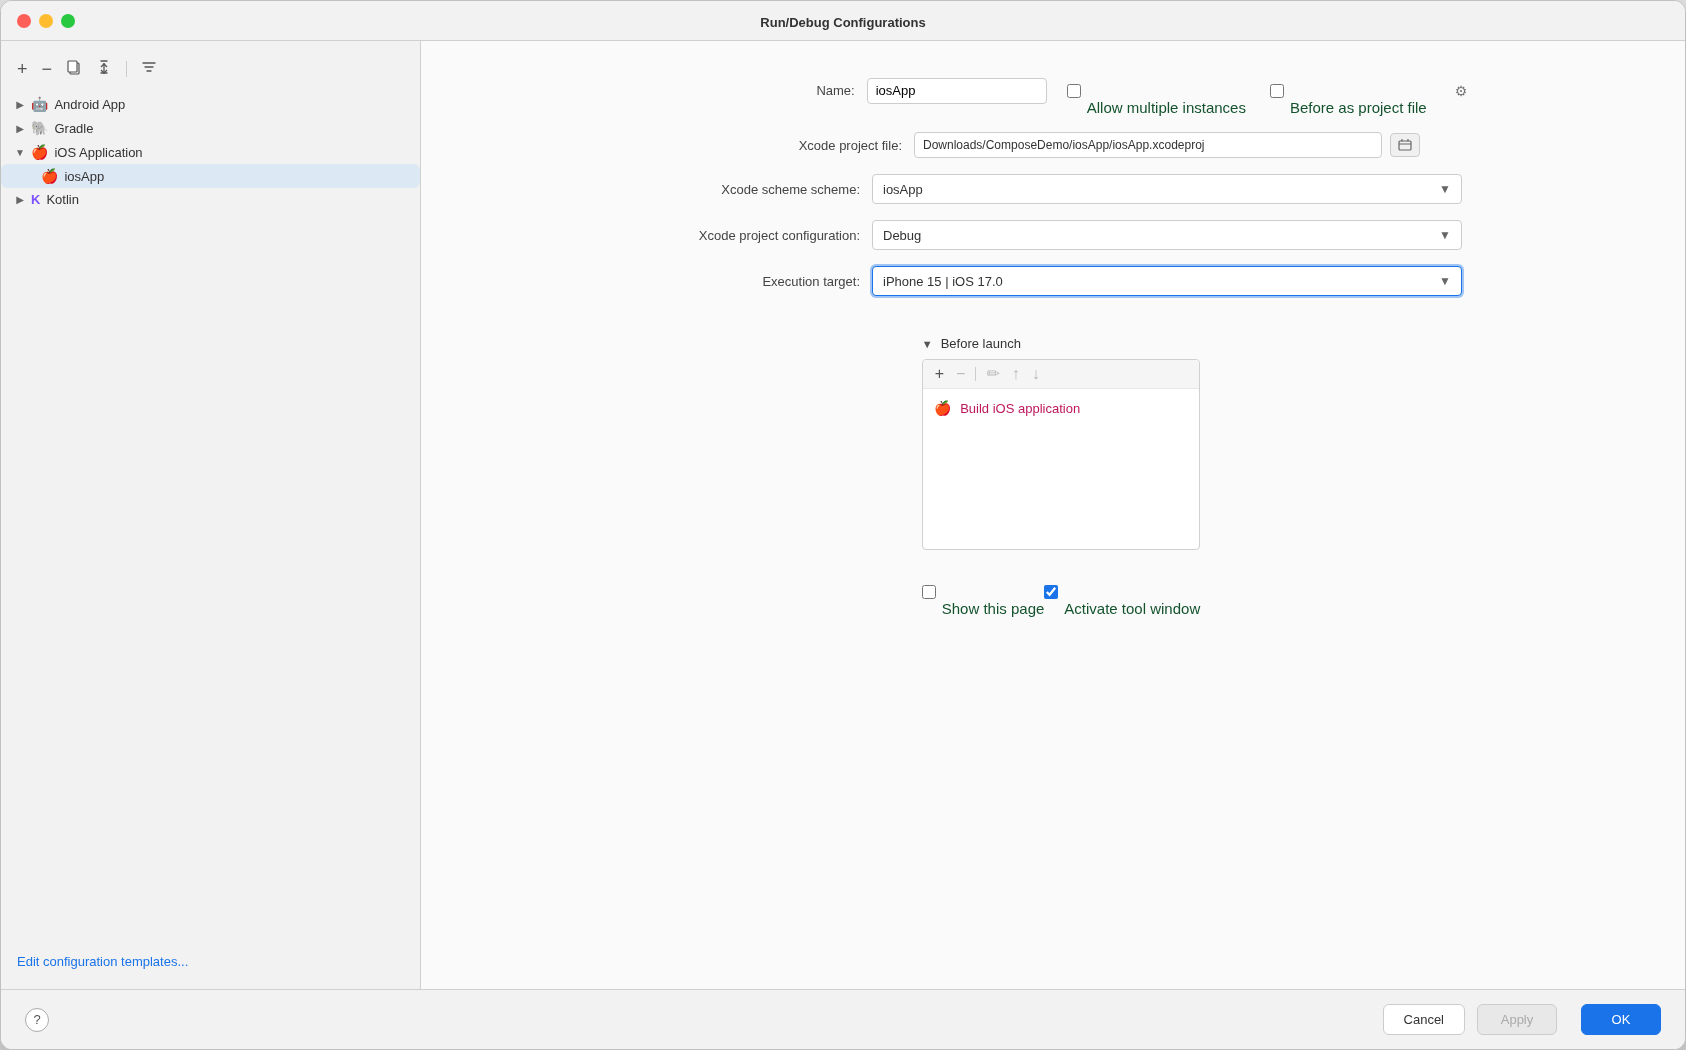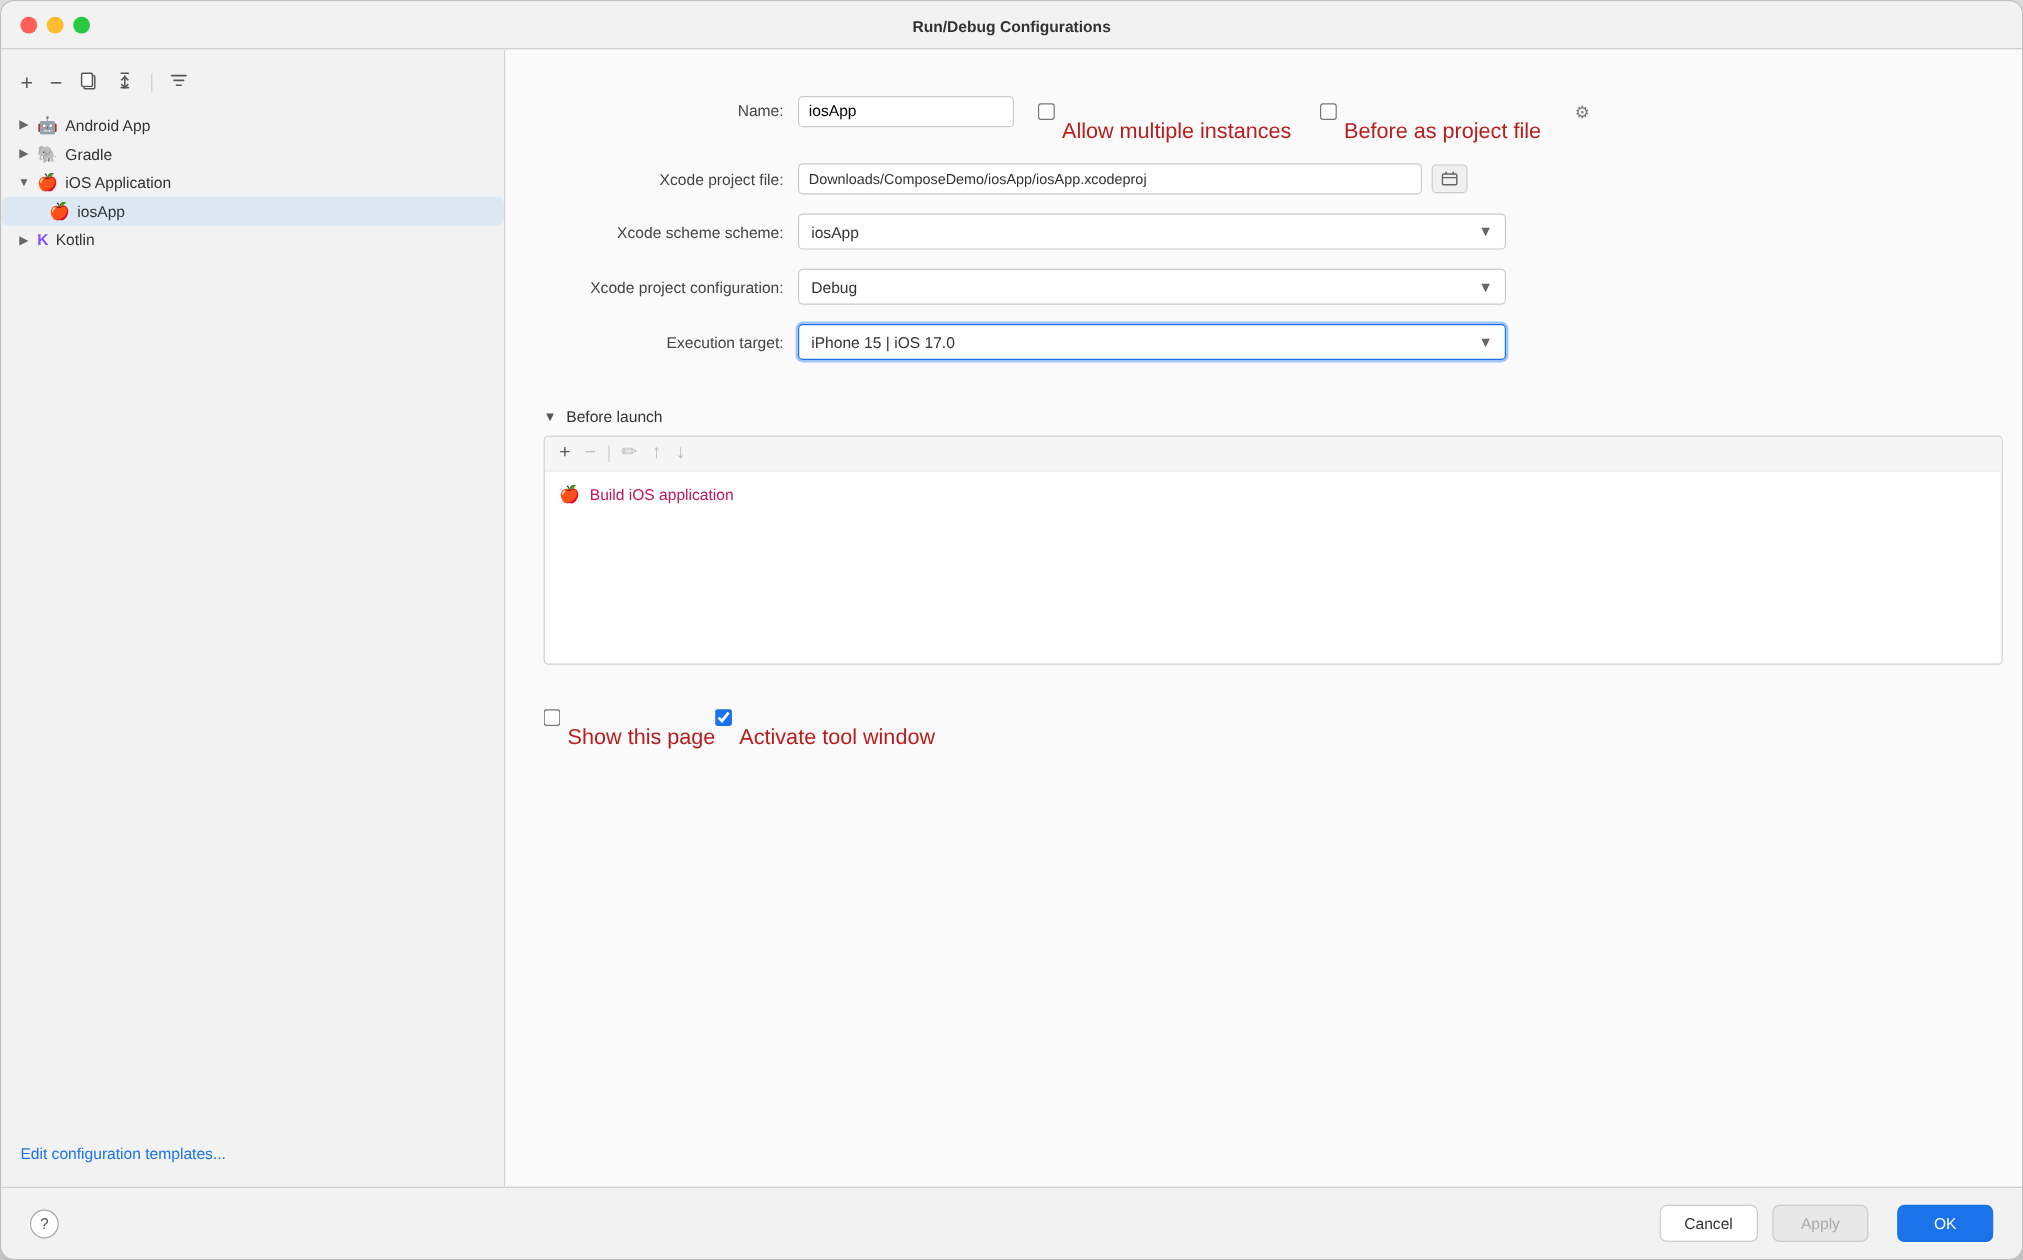--- a/index.html
+++ b/index.html
@@ -134,20 +134,21 @@
       text-decoration: none;
     }
 
     
     .main-panel {
       flex: 1;
       display: flex;
       flex-direction: column;
       background: #fafafa;
       padding: 24px 16px 0 32px;
+      align-items: center;
     }
     .form-row {
       display: flex;
       align-items: center;
       margin-bottom: 16px;
       gap: 12px;
     }
     .form-label {
       color: #444;
       font-size: 13px;
@@ -175,37 +176,37 @@
       align-items: center;
       gap: 6px;
       cursor: pointer;
     }
     .checkbox-item input[type="checkbox"] {
       width: 14px;
       height: 14px;
       cursor: pointer;
     }
     .checkbox-label {
-      font-size: 18px;
-      color: #b91c1c;
+      font-size: 15px;
+      color: #14532d;
       margin-top: 34px;
     }
     .gear-icon {
       color: #777;
       font-size: 14px;
       cursor: pointer;
       margin-left: 4px;
     }
     .path-input-row {
       display: flex;
       align-items: center;
       gap: 8px;
     }
     .path-input {
-      width: 520px;
+      width: 468px;
       border: 1px solid #ccc;
       border-radius: 4px;
       padding: 4px 8px;
       font-size: 12px;
       background: white;
       height: 26px;
       color: #333;
     }
     .browse-btn {
       border: 1px solid #ccc;

